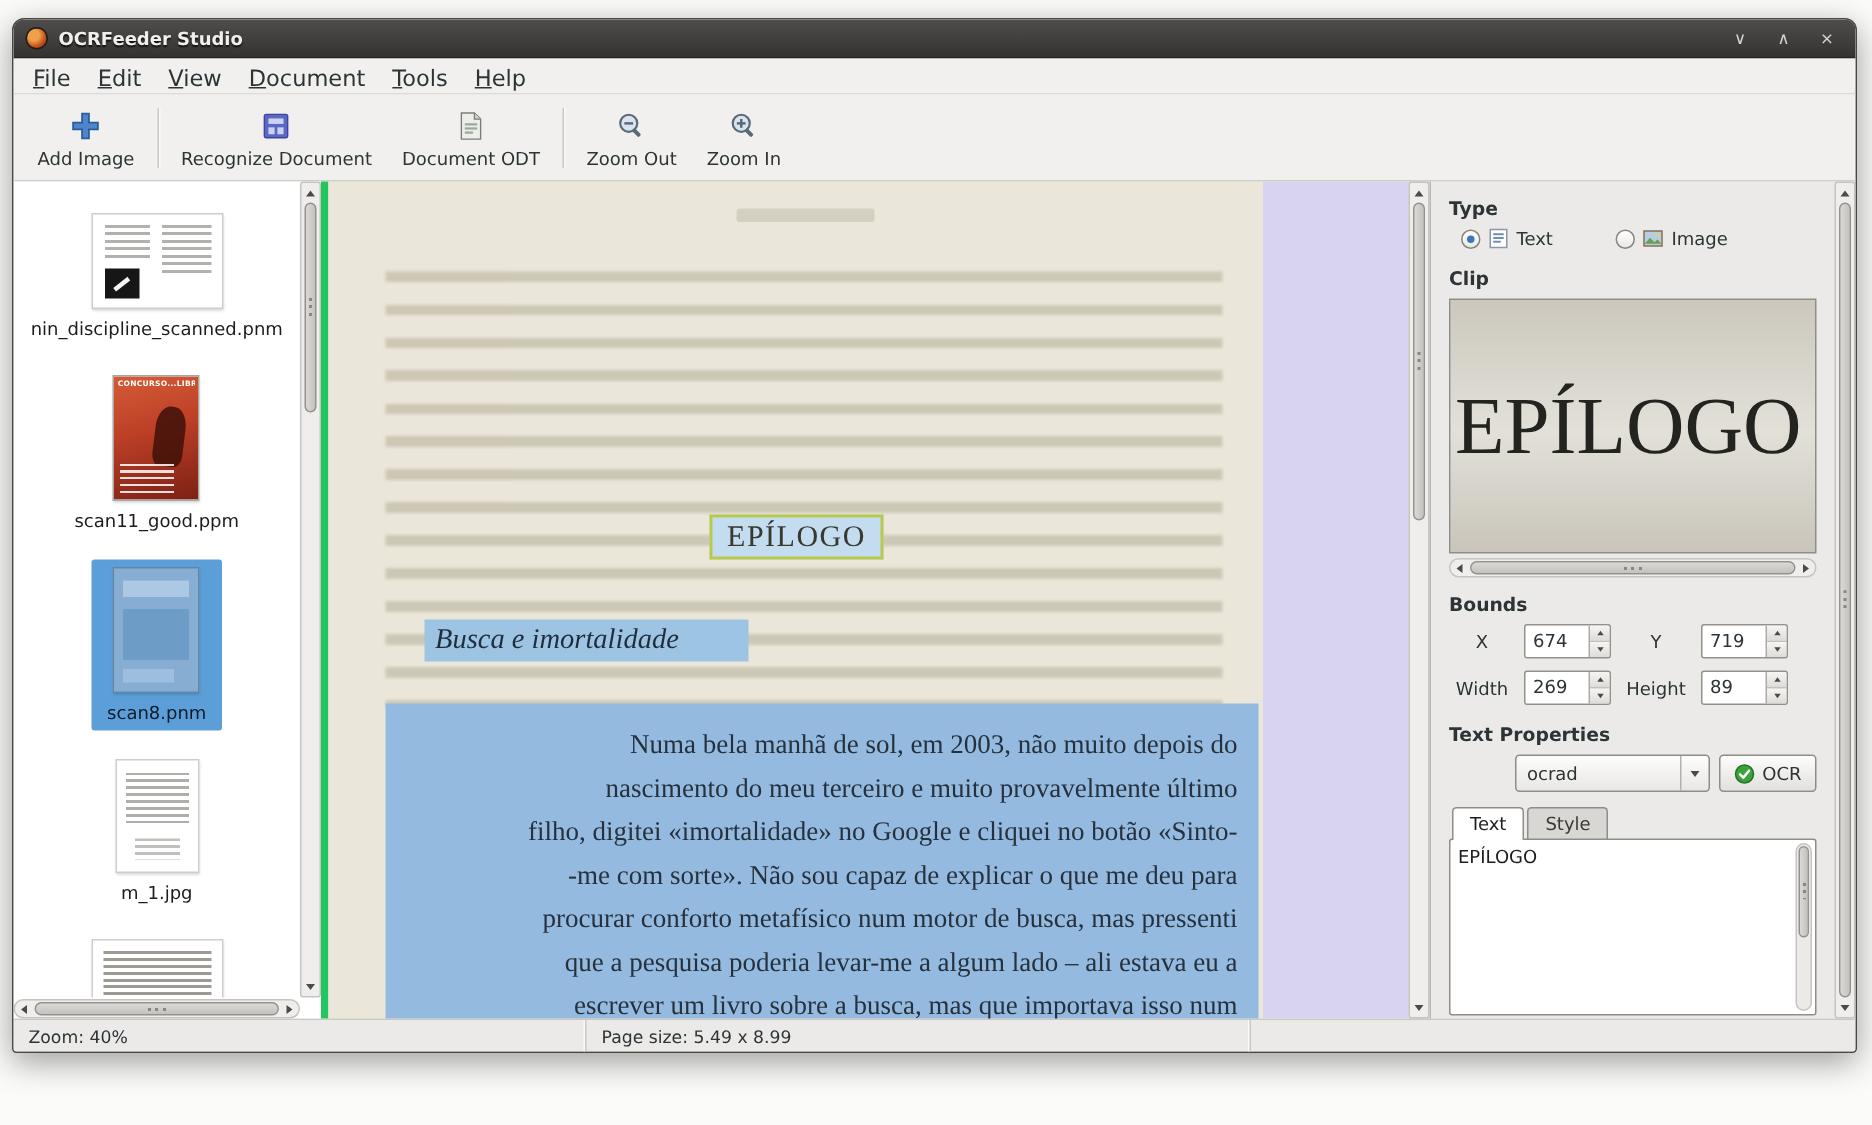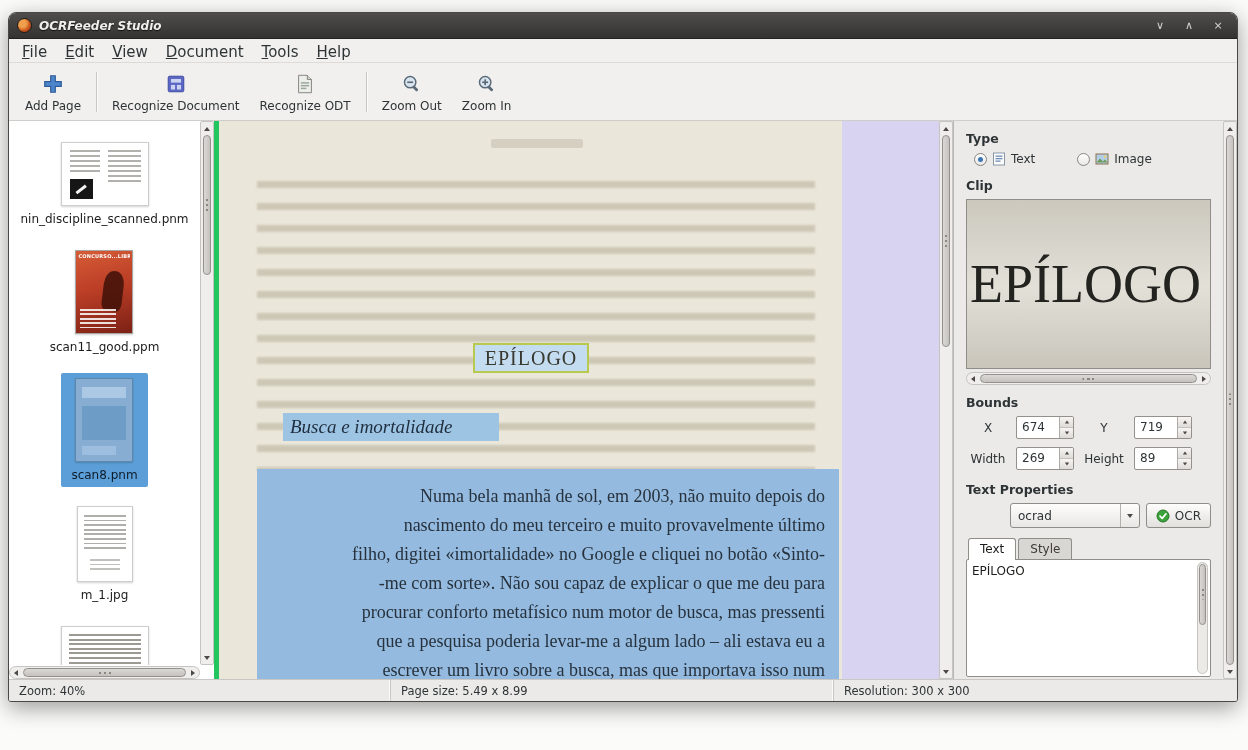--- a/index.html
+++ b/index.html
@@ -9,21 +9,21 @@
   .window { position:absolute; left:8px; top:12px; width:1230px; height:690px;
     background:#ebeae8; border:1px solid #4a4845; border-radius:8px 8px 3px 3px;
     box-shadow:0 6px 22px rgba(0,0,0,.38); display:flex; flex-direction:column; overflow:hidden; }
 
   
   .titlebar { height:26px; flex:0 0 26px; background:linear-gradient(#4e4d4b,#343331);
     border-bottom:1px solid #23221f; display:flex; align-items:center; padding:0 8px; gap:7px; }
   .app-icon { width:15px; height:15px; border-radius:50%;
     background:radial-gradient(circle at 35% 35%, #f0a04c 0 30%, #c9561d 60%, #6e2b0d 100%);
     border:1px solid #1d1d1b; }
-  .title-text { color:#f0efee; font-size:12px; font-weight:bold; text-shadow:0 1px 1px #111;font-style:italic; }
+  .title-text { color:#f0efee; font-size:12px; font-weight:bold; text-shadow:0 1px 1px #111; }
   .tb-spacer { flex:1; }
   .win-btn { width:22px; height:17px; display:flex; align-items:center; justify-content:center;
     color:#d6d4d1; font-size:11px; border-radius:3px; }
 
   
   .menubar { height:24px; flex:0 0 24px; background:#f1f0ee; border-bottom:1px solid #dddbd7;
     display:flex; align-items:stretch; padding-left:4px; }
   .menu-item { display:inline-block; padding:4px 9px 0 9px; font-size:15px; color:#2e3436; }
   .menu-item::first-letter { text-decoration:underline; }
 
@@ -217,21 +217,21 @@
       <span class="menu-item">Help</span>
     </div>
 
     <div class="toolbar">
       <div class="tool-btn">
         <span class="t-ic">
           <svg class="ic-svg" width="22" height="22" viewBox="0 0 24 24">
               <path d="M9.5 3h5v6.5H21v5h-6.5V21h-5v-6.5H3v-5h6.5z" fill="#4d86cc" stroke="#2d5c98" stroke-width="1.3"></path>
             </svg>
         </span>
-        <span class="t-label">Add Page</span>
+        <span class="t-label">Add Image</span>
       </div>
       <div class="tool-sep"></div>
       <div class="tool-btn">
         <span class="t-ic">
           <svg class="ic-svg" width="22" height="22" viewBox="0 0 24 24">
               <rect x="3.5" y="3.5" width="17" height="17" rx="1.5" fill="#5a67c4" stroke="#3a459b"></rect>
               <rect x="6.5" y="6.5" width="11" height="4" fill="#ccd3f2"></rect>
               <rect x="6.5" y="13" width="4.5" height="5" fill="#ccd3f2"></rect>
               <rect x="13" y="13" width="4.5" height="5" fill="#ccd3f2"></rect>
             </svg>
@@ -241,21 +241,21 @@
       <div class="tool-btn">
         <span class="t-ic">
           <svg class="ic-svg" width="22" height="22" viewBox="0 0 24 24">
               <path d="M5 2.5h9.5L19 7v14.5H5z" fill="#eceeea" stroke="#7e7c78"></path>
               <path d="M14.5 2.5V7H19" fill="#cfd6cd" stroke="#7e7c78"></path>
               <rect x="7.5" y="10" width="9" height="1.6" fill="#9aa89a"></rect>
               <rect x="7.5" y="13" width="9" height="1.6" fill="#9aa89a"></rect>
               <rect x="7.5" y="16" width="6" height="1.6" fill="#9aa89a"></rect>
             </svg>
         </span>
-        <span class="t-label">Recognize ODT</span>
+        <span class="t-label">Document ODT</span>
       </div>
       <div class="tool-sep"></div>
       <div class="tool-btn">
         <span class="t-ic">
           <svg class="ic-svg" width="22" height="22" viewBox="0 0 24 24">
               <circle cx="10" cy="10" r="6.2" fill="#d8e4ef" stroke="#5b6a77" stroke-width="1.6"></circle>
               <rect x="6.8" y="9.2" width="6.4" height="1.8" fill="#5b6a77"></rect>
               <rect x="14.2" y="13.3" width="7" height="3" rx="1.2" transform="rotate(45 14.2 13.3)" fill="#5b6a77"></rect>
             </svg>
         </span>
@@ -507,17 +507,16 @@
               <span class="tri-down"></span>
             </div>
         </div>
       </div>
 
     </div>
 
     <div class="statusbar">
       <div class="sb-seg sb-1">Zoom: 40%</div>
       <div class="sb-seg sb-2">Page size: 5.49 x 8.99</div>
-      <div class="sb-seg sb-3">Resolution: 300 x 300</div>
     </div>
 
   </div>
 </div>
 
 </body></html>

